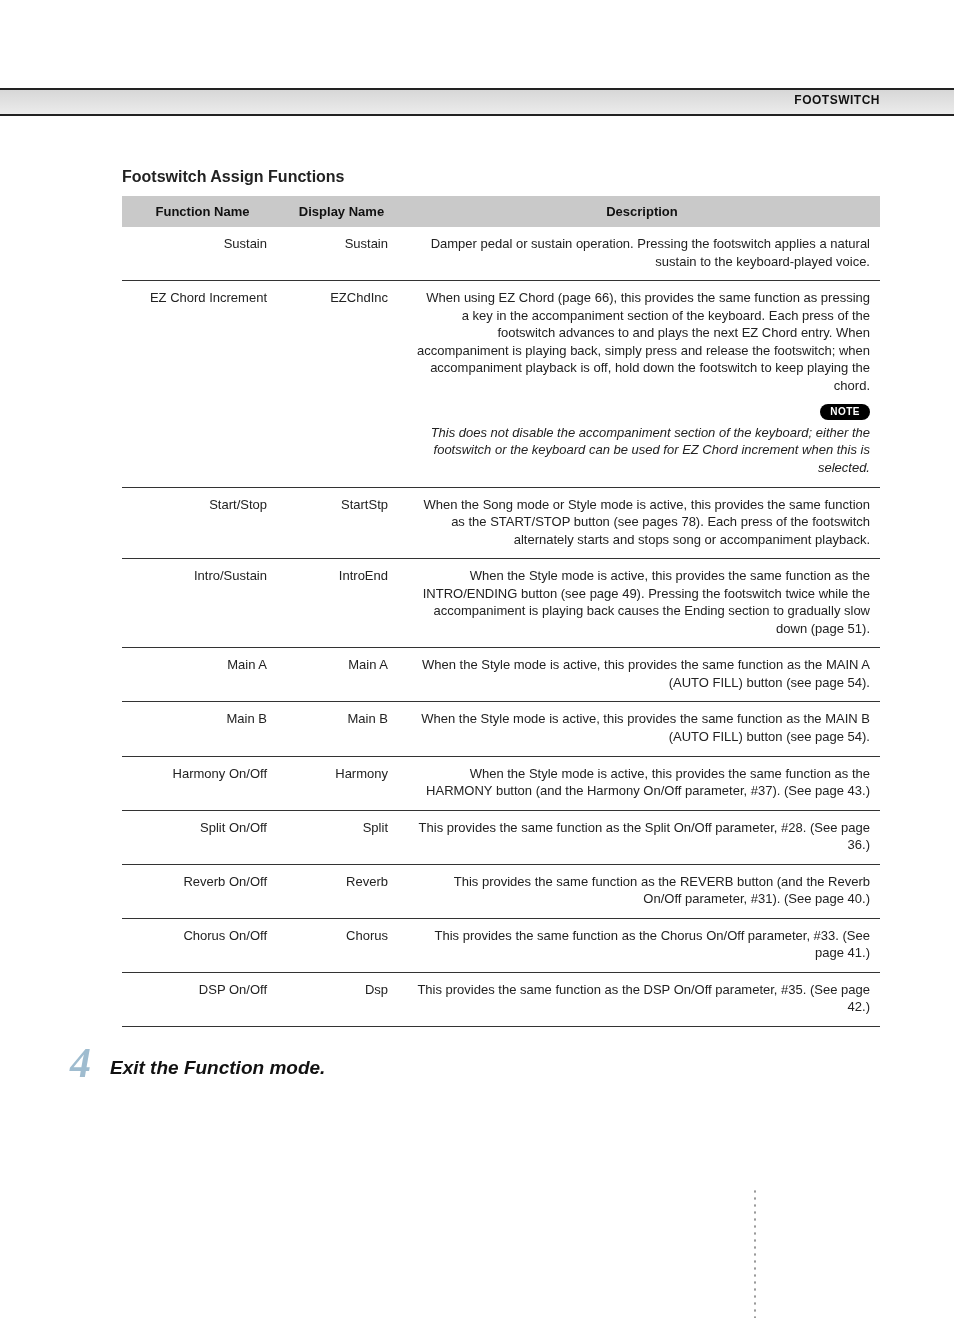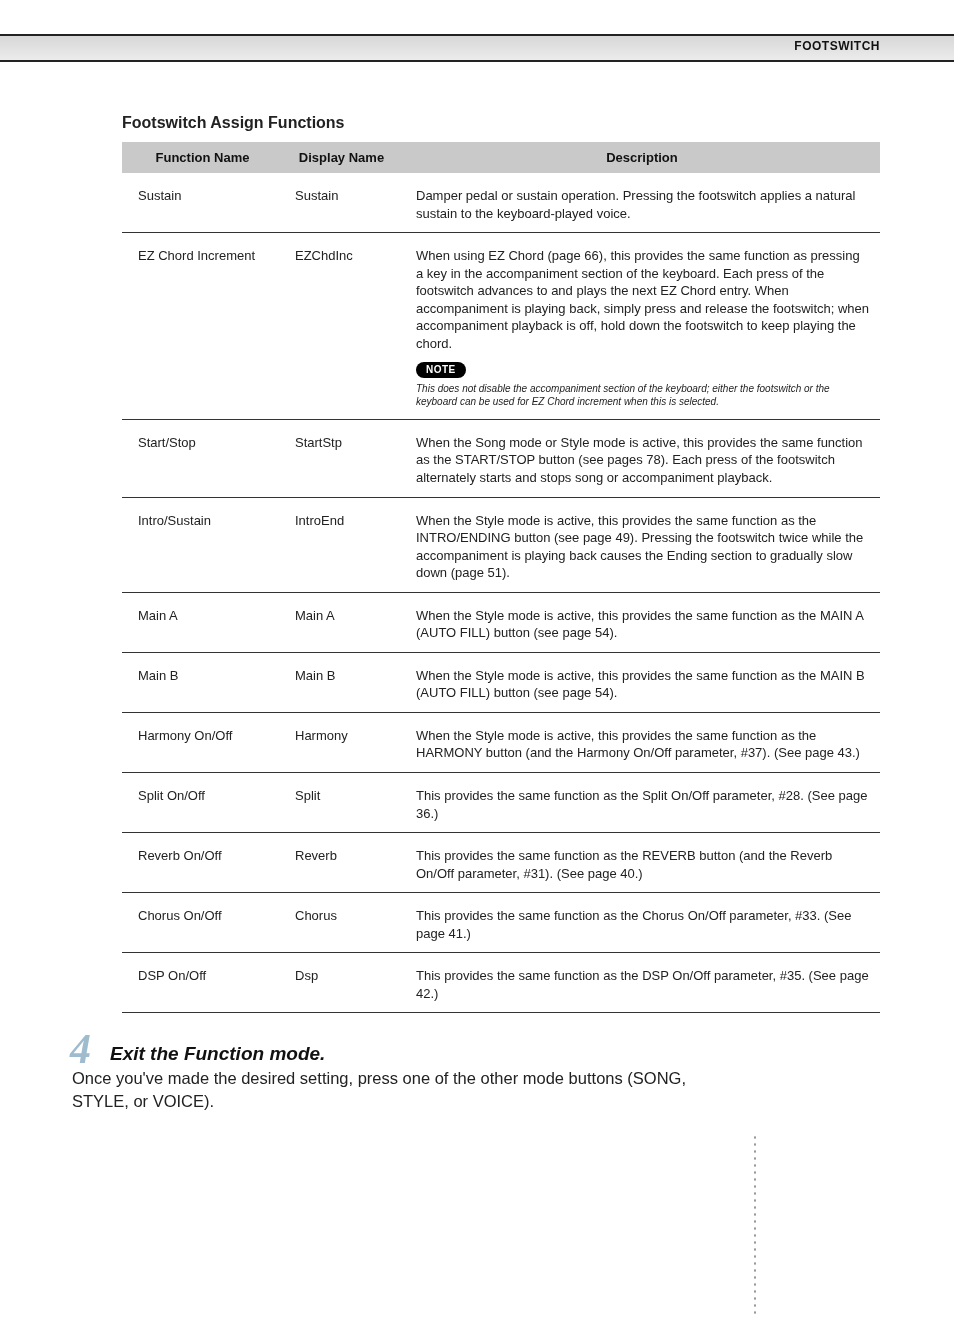--- a/index.html
+++ b/index.html
@@ -14,21 +14,21 @@
   .page {
     width: 954px;
     height: 1318px;
     position: relative;
     box-sizing: border-box;
   }
   .topbar-outer {
     border-top: 2px solid #222;
     border-bottom: 2px solid #222;
     height: 24px;
-    margin: 34px 0 0 0;
+    margin: 88px 0 0 0;
     position: relative;
     background: linear-gradient(to bottom, #d7d7d7 0%, #ececec 100%);
   }
   .topbar-inner {
     position: absolute;
     right: 74px;
     top: 3px;
     font-size: 12px;
     font-weight: 800;
     letter-spacing: 0.5px;
@@ -55,39 +55,40 @@
   table.fn thead th {
     background: #c9c9c9;
     font-weight: 700;
     font-size: 13px;
     text-align: center;
     padding: 8px 12px 8px 16px;
     color: #111;
   }
   table.fn tbody td {
     vertical-align: top;
-    padding: 14px 12px 10px 16px;
+    padding: 8px 12px 10px 16px;
     border-bottom: 1px solid #333;
     line-height: 1.35;
+    text-align: right;
   }
   table.fn tbody td.desc { padding-right: 10px; }
   .note-pill {
     display: inline-block;
     background: #000;
     color: #fff;
     font-weight: 700;
     font-size: 10px;
     letter-spacing: 0.5px;
     border-radius: 9px;
     padding: 1px 10px 1px 10px;
     margin: 10px 0 4px 0;
   }
   .note-text {
     font-style: italic;
-    font-size: 10px;
+    font-size: 13px;
     color: #222;
     line-height: 1.35;
   }
   .step-block {
     margin: 30px 74px 0 70px;
     position: relative;
   }
   .step-num-bg {
     position: absolute;
     left: 0;
@@ -208,18 +209,17 @@
           <td>Dsp</td>
           <td class="desc">This provides the same function as the DSP On/Off parameter, #35.  (See page 42.)</td>
         </tr>
       </tbody>
     </table>
   </div>
 
   <div class="step-block">
     <div class="step-num-bg">4</div>
     <div class="step-title">Exit the Function mode.</div>
-    <div class="step-body">Once you've made the desired setting, press one of the other mode buttons (SONG, STYLE, or VOICE).</div>
   </div>
 
   <div class="dot-col"></div>
 
 </div>
 
 </body></html>

